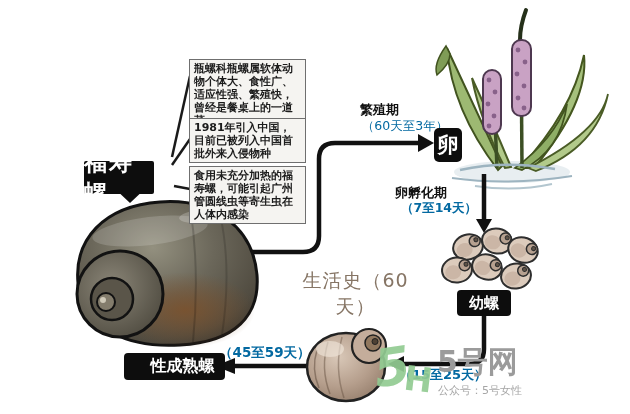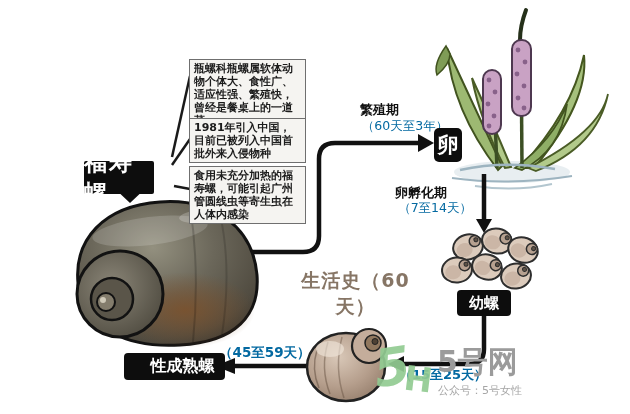--- a/index.html
+++ b/index.html
@@ -23,24 +23,24 @@
     font-size:11px;line-height:13px;color:#1c1c1c;font-weight:bold;
   }
   #info-box-1{top:59px;}
   #info-box-2{top:118px;}
   #info-box-3{top:166px;}
   .phase-label{font-weight:bold;font-size:13px;color:#111;text-align:left;}
   .phase-duration{font-size:12.5px;color:#0369a1;text-align:center;font-weight:bold;}
   #reproduction-label{left:360px;top:101px;width:90px;}
   #reproduction-duration{left:352px;top:118px;width:106px;font-weight:normal;}
   #hatching-label{left:395px;top:184px;width:84px;}
-  #hatching-duration{left:384px;top:200px;width:88px;font-weight:normal;text-align:right;}
+  #hatching-duration{left:395px;top:200px;width:88px;font-weight:bold;}
   #juvenile-duration{left:398px;top:342px;width:90px;text-align:center;font-size:13px;margin-top:24px;}
   #maturation-duration{left:219px;top:344px;width:92px;text-align:left;font-size:13.5px;}
-  #life-title{left:283px;top:268px;width:145px;text-align:center;font-size:19px;font-weight:bold;color:#867565;letter-spacing:1px;}
+  #life-title{left:283px;top:268px;width:145px;text-align:center;font-size:19px;font-weight:normal;color:#867565;letter-spacing:1px;}
   #wm-logo-1{left:374px;top:341px;font-size:52px;font-weight:bold;font-style:italic;color:#92cb92;transform:rotate(-8deg);opacity:.92;line-height:1;}
   #wm-logo-2{left:404px;top:362px;font-size:34px;font-weight:bold;color:#92cb92;transform:rotate(7deg);opacity:.92;line-height:1;}
   #wm-site{left:437px;top:347px;font-size:30px;font-weight:bold;color:#9b9b9b;line-height:1;text-align:center;}
   #wm-tagline{left:438px;top:383px;font-size:11px;color:#a6a6a6;}
 </style>
 </head>
 <body>
 
 <div id="canvas">
 

